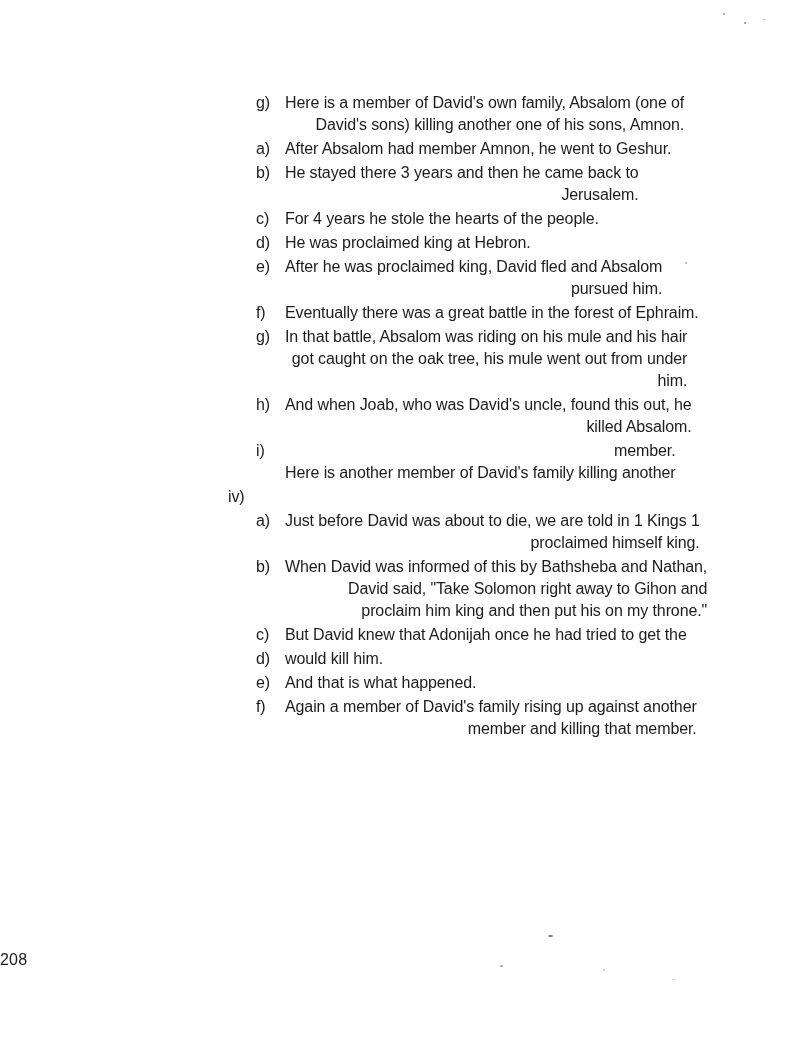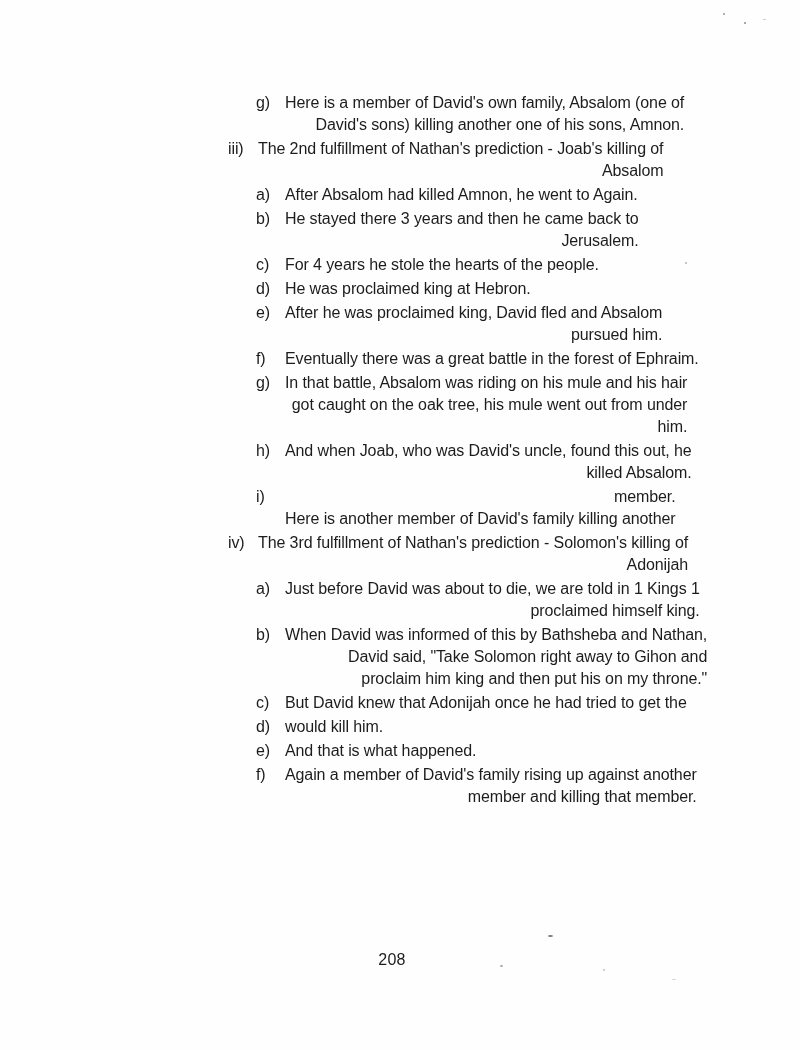--- a/index.html
+++ b/index.html
@@ -35,21 +35,21 @@
   .item.level-2 { margin-left: 256px; }
   .item.level-2 .label { width: 29px; flex: 0 0 29px; }
   .label { display: inline-block; }
   .text { display: block; text-align: right; }
   .text .line { white-space: nowrap; }
   .page-number {
     position: absolute;
     top: 951px;
     left: 0;
     right: 16px;
-    text-align: center;
+    text-align: left;
     font-size: 16px;
     letter-spacing: 0.2px;
   }
   .speck {
     position: absolute;
     border-radius: 50%;
   }
 </style>
 </head>
 <body>
@@ -58,32 +58,25 @@
 
   <div class="content" id="outline">
   <div class="item level-2">
     <span class="label">g)</span>
     <span class="text">
           <div class="line">Here is a member of David's own family, Absalom (one of</div>
           <div class="line">David's sons) killing another one of his sons, Amnon.</div>
         </span>
   </div>
 
-  <div class="item level-1">
-    <span class="label">iii)</span>
-    <span class="text">
-          <div class="line">The 2nd fulfillment of Nathan's prediction - Joab's killing of</div>
-          <div class="line">Absalom</div>
-        </span>
-  </div>
 
   <div class="item level-2">
     <span class="label">a)</span>
     <span class="text">
-          <div class="line">After Absalom had killed Amnon, he went to Again.</div>
+          <div class="line">After Absalom had member Amnon, he went to Geshur.</div>
         </span>
   </div>
 
   <div class="item level-2">
     <span class="label">b)</span>
     <span class="text">
           <div class="line">He stayed there 3 years and then he came back to</div>
           <div class="line">Jerusalem.</div>
         </span>
   </div>
@@ -137,24 +130,20 @@
   <div class="item level-2">
     <span class="label">i)</span>
     <span class="text">
           <div class="line">member.</div>
           <div class="line">Here is another member of David's family killing another</div>
         </span>
   </div>
 
   <div class="item level-1">
     <span class="label">iv)</span>
-    <span class="text">
-          <div class="line">The 3rd fulfillment of Nathan's prediction - Solomon's killing of</div>
-          <div class="line">Adonijah</div>
-        </span>
   </div>
 
   <div class="item level-2">
     <span class="label">a)</span>
     <span class="text">
           <div class="line">Just before David was about to die, we are told in 1 Kings 1</div>
           <div class="line">proclaimed himself king.</div>
         </span>
   </div>
 

